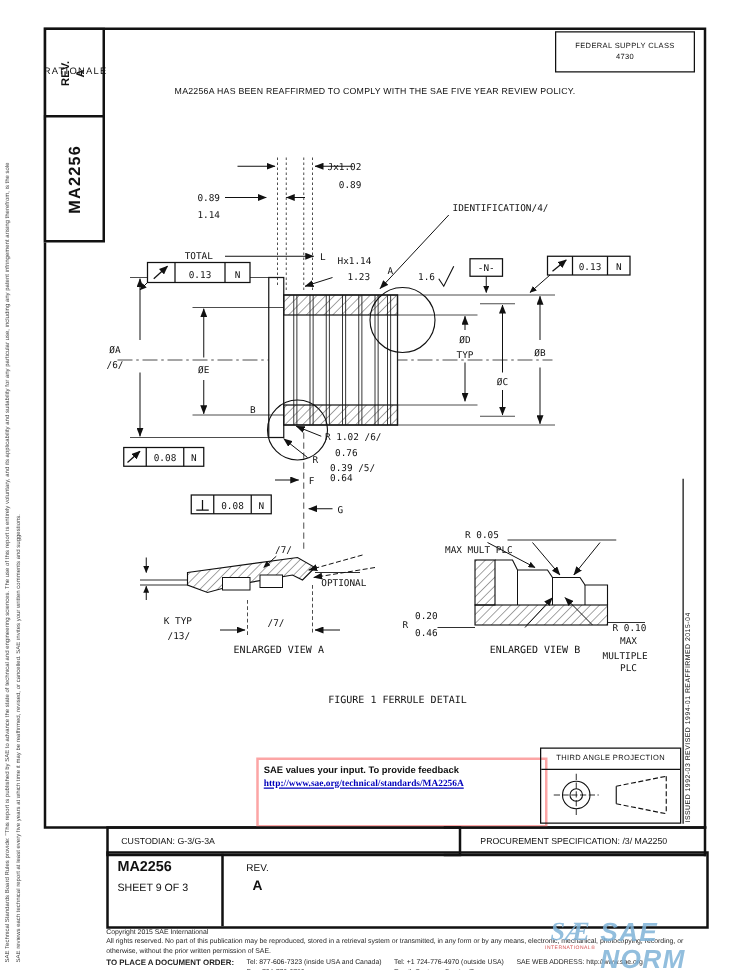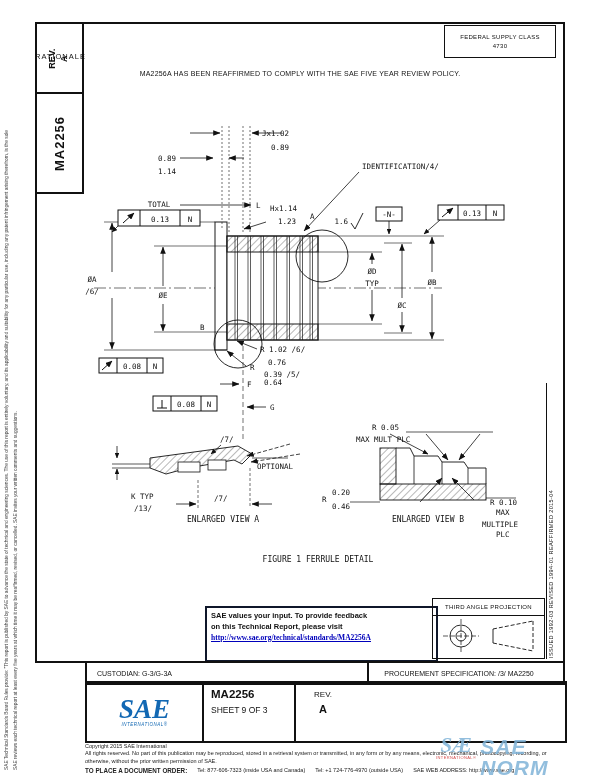--- a/index.html
+++ b/index.html
@@ -22,21 +22,21 @@
   .rationale-text{left:45px;top:70px;width:510px;text-align:center;font-size:7px;letter-spacing:.2px;}
   
   .margin-note{transform:rotate(-90deg);transform-origin:0 0;white-space:nowrap;
                font-size:4.8px;color:#444;width:640px;overflow:hidden;}
   .mn1{left:4px;top:770px;} .mn2{left:13px;top:770px;}
   
   .strip-line{left:546px;top:383px;width:0;height:276px;border-left:1px solid #111;}
   .strip-text{left:548px;top:658px;transform:rotate(-90deg);transform-origin:0 0;
               white-space:nowrap;font-size:5.5px;letter-spacing:.4px;width:272px;overflow:hidden;}
   
-  .feedback{left:205px;top:606px;width:221px;height:46px;border:2px solid #0f172a;
+  .feedback{left:205px;top:606px;width:221px;height:46px;border:2px solid #fca5a5;
             padding:3px 4px;font-size:7.5px;font-weight:bold;line-height:1.45;}
   .feedback a{color:#0000bb;font-family:Liberation Serif, serif;}
   
   .proj{left:432px;top:598px;width:111px;height:59px;border:1.5px solid #111;}
   .proj-title{border-bottom:1.5px solid #111;height:16px;display:flex;align-items:center;
               justify-content:center;font-size:6px;letter-spacing:.3px;}
   
   .cust{left:85px;top:661px;width:270px;height:20px;border:2px solid #111;display:flex;
         align-items:center;padding-left:10px;font-size:7px;}
   .proc{left:355px;top:661px;width:208px;height:20px;border:2px solid #111;border-left:none;
@@ -318,21 +318,20 @@
       <text x="444" y="415">MULTIPLE</text>
       <text x="458" y="425">PLC</text>
       <text x="390" y="410" text-anchor="middle" class="cap">ENLARGED VIEW B</text>
     </g>
 
     <text x="280" y="450" text-anchor="middle" class="cap">FIGURE 1  FERRULE DETAIL</text>
   </svg>
 
   <div class="abs feedback">
     <div>SAE values your input. To provide feedback</div>
-    <div>on this Technical Report, please visit</div>
     <a href="#">http://www.sae.org/technical/standards/MA2256A</a>
   </div>
 
   <div class="abs proj">
     <div class="proj-title">THIRD ANGLE PROJECTION</div>
     <svg width="108" height="40" viewBox="0 0 108 40">
       <g stroke="#111" fill="none" stroke-width=".9">
         <circle cx="28" cy="20" r="5"></circle>
           <circle cx="28" cy="20" r="11"></circle>
         <line x1="10" y1="20" x2="46" y2="20" stroke-dasharray="5,2" stroke-width=".7"></line>
@@ -346,24 +345,20 @@
   </div>
 
   <div class="abs cust">
     <span>CUSTODIAN: G-3/G-3A</span>
   </div>
   <div class="abs proc">
     <span>PROCUREMENT SPECIFICATION: /3/ MA2250</span>
   </div>
 
   <div class="abs tblock">
-    <div class="cell cell-logo">
-      <div class="sae-logo">SAE</div>
-      <div class="sae-intl">INTERNATIONAL®</div>
-    </div>
     <div class="cell cell-num">
       <div class="tb-num">MA2256</div>
       <div class="tb-sheet">SHEET 9 OF 3</div>
     </div>
     <div class="cell cell-rev">
       <div class="tb-revlab">REV.</div>
       <div class="tb-rev">A</div>
     </div>
   </div>
 

